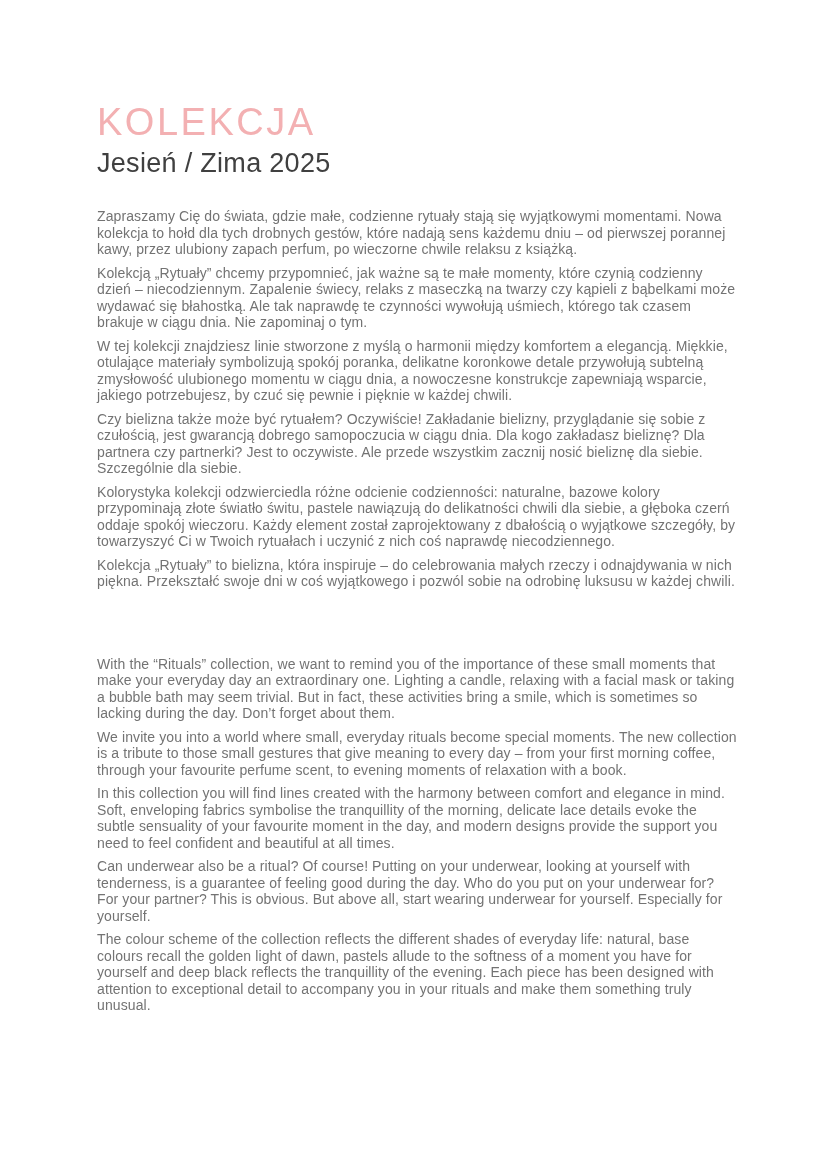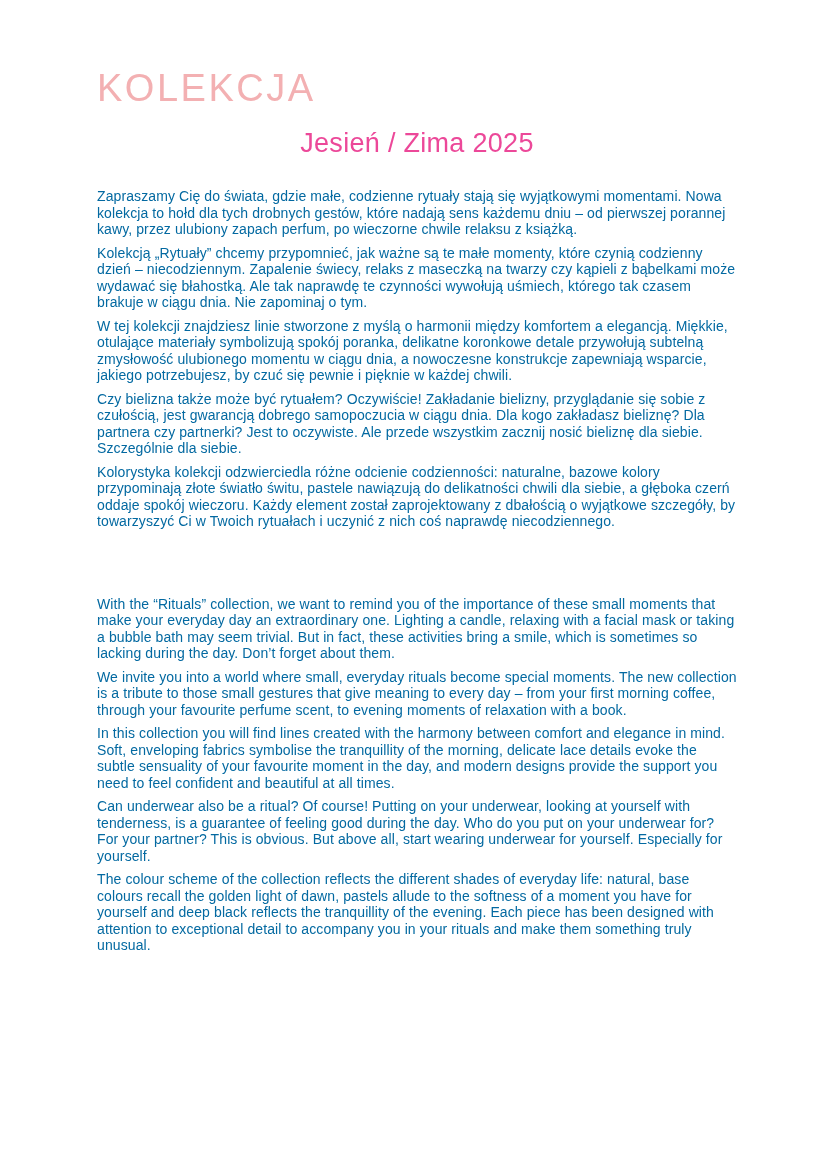--- a/index.html
+++ b/index.html
@@ -6,68 +6,68 @@
     margin: 0;
     padding: 0;
     background: #ffffff;
   }
   .page {
     position: relative;
     width: 815px;
     height: 1153px;
     box-sizing: border-box;
     background: #ffffff;
-    padding: 66px 78px 0 97px;
+    padding: 100px 78px 0 97px;
     font-family: "Liberation Sans", "DejaVu Sans", sans-serif;
     overflow: hidden;
   }
   .section { display: block; }
   .section + .section { margin-top: 66px; }
   .section-title {
     font-size: 38px;
     line-height: 44px;
     font-weight: 500;
     letter-spacing: 2.5px;
     color: #f3b0b2;
   }
   .section-subtitle {
     font-size: 27px;
     line-height: 34px;
     font-weight: 500;
     letter-spacing: 0.3px;
-    color: #ec4899;
-    margin-top: 16px;
-    text-align: center;
+    color: #404040;
+    margin-top: 2px;
   }
   .section-body {
     margin-top: 28px;
     max-width: 642px;
   }
   .section-body p {
     margin: 0 0 7px 0;
     font-size: 14px;
     line-height: 16.5px;
-    color: #0369a1;
+    color: #737373;
     letter-spacing: 0.1px;
   }
 </style>
 </head>
 <body>
 
 <div class="page">
 
   <div class="section">
     <div class="section-title">KOLEKCJA</div>
     <div class="section-subtitle">Jesień / Zima 2025</div>
     <div class="section-body">
       <p>Zapraszamy Cię do świata, gdzie małe, codzienne rytuały stają się wyjątkowymi momentami. Nowa kolekcja to hołd dla tych drobnych gestów, które nadają sens każdemu dniu – od pierwszej porannej kawy, przez ulubiony zapach perfum, po wieczorne chwile relaksu z książką.</p>
       <p>Kolekcją „Rytuały” chcemy przypomnieć, jak ważne są te małe momenty, które czynią codzienny dzień – niecodziennym. Zapalenie świecy, relaks z maseczką na twarzy czy kąpieli z bąbelkami może wydawać się błahostką. Ale tak naprawdę te czynności wywołują uśmiech, którego tak czasem brakuje w ciągu dnia. Nie zapominaj o tym.</p>
       <p>W tej kolekcji znajdziesz linie stworzone z myślą o harmonii między komfortem a elegancją. Miękkie, otulające materiały symbolizują spokój poranka, delikatne koronkowe detale przywołują subtelną zmysłowość ulubionego momentu w ciągu dnia, a nowoczesne konstrukcje zapewniają wsparcie, jakiego potrzebujesz, by czuć się pewnie i pięknie w każdej chwili.</p>
       <p>Czy bielizna także może być rytuałem? Oczywiście! Zakładanie bielizny, przyglądanie się sobie z czułością, jest gwarancją dobrego samopoczucia w ciągu dnia. Dla kogo zakładasz bieliznę? Dla partnera czy partnerki? Jest to oczywiste. Ale przede wszystkim zacznij nosić bieliznę dla siebie. Szczególnie dla siebie.</p>
       <p>Kolorystyka kolekcji odzwierciedla różne odcienie codzienności: naturalne, bazowe kolory przypominają złote światło świtu, pastele nawiązują do delikatności chwili dla siebie, a głęboka czerń oddaje spokój wieczoru. Każdy element został zaprojektowany z dbałością o wyjątkowe szczegóły, by towarzyszyć Ci w Twoich rytuałach i uczynić z nich coś naprawdę niecodziennego.</p>
+      <p>Kolekcja „Rytuały” to bielizna, która inspiruje – do celebrowania małych rzeczy i odnajdywania w nich piękna. Przekształć swoje dni w coś wyjątkowego i pozwól sobie na odrobinę luksusu w każdej chwili.</p>
     </div>
   </div>
 
   <div class="section">
     <div class="section-body">
       <p>With the “Rituals” collection, we want to remind you of the importance of these small moments that make your everyday day an extraordinary one. Lighting a candle, relaxing with a facial mask or taking a bubble bath may seem trivial. But in fact, these activities bring a smile, which is sometimes so lacking during the day. Don’t forget about them.</p>
       <p>We invite you into a world where small, everyday rituals become special moments. The new collection is a tribute to those small gestures that give meaning to every day – from your first morning coffee, through your favourite perfume scent, to evening moments of relaxation with a book.</p>
       <p>In this collection you will find lines created with the harmony between comfort and elegance in mind. Soft, enveloping fabrics symbolise the tranquillity of the morning, delicate lace details evoke the subtle sensuality of your favourite moment in the day, and modern designs provide the support you need to feel confident and beautiful at all times.</p>
       <p>Can underwear also be a ritual? Of course! Putting on your underwear, looking at yourself with tenderness, is a guarantee of feeling good during the day. Who do you put on your underwear for? For your partner? This is obvious. But above all, start wearing underwear for yourself. Especially for yourself.</p>
       <p>The colour scheme of the collection reflects the different shades of everyday life: natural, base colours recall the golden light of dawn, pastels allude to the softness of a moment you have for yourself and deep black reflects the tranquillity of the evening. Each piece has been designed with attention to exceptional detail to accompany you in your rituals and make them something truly unusual.</p>

